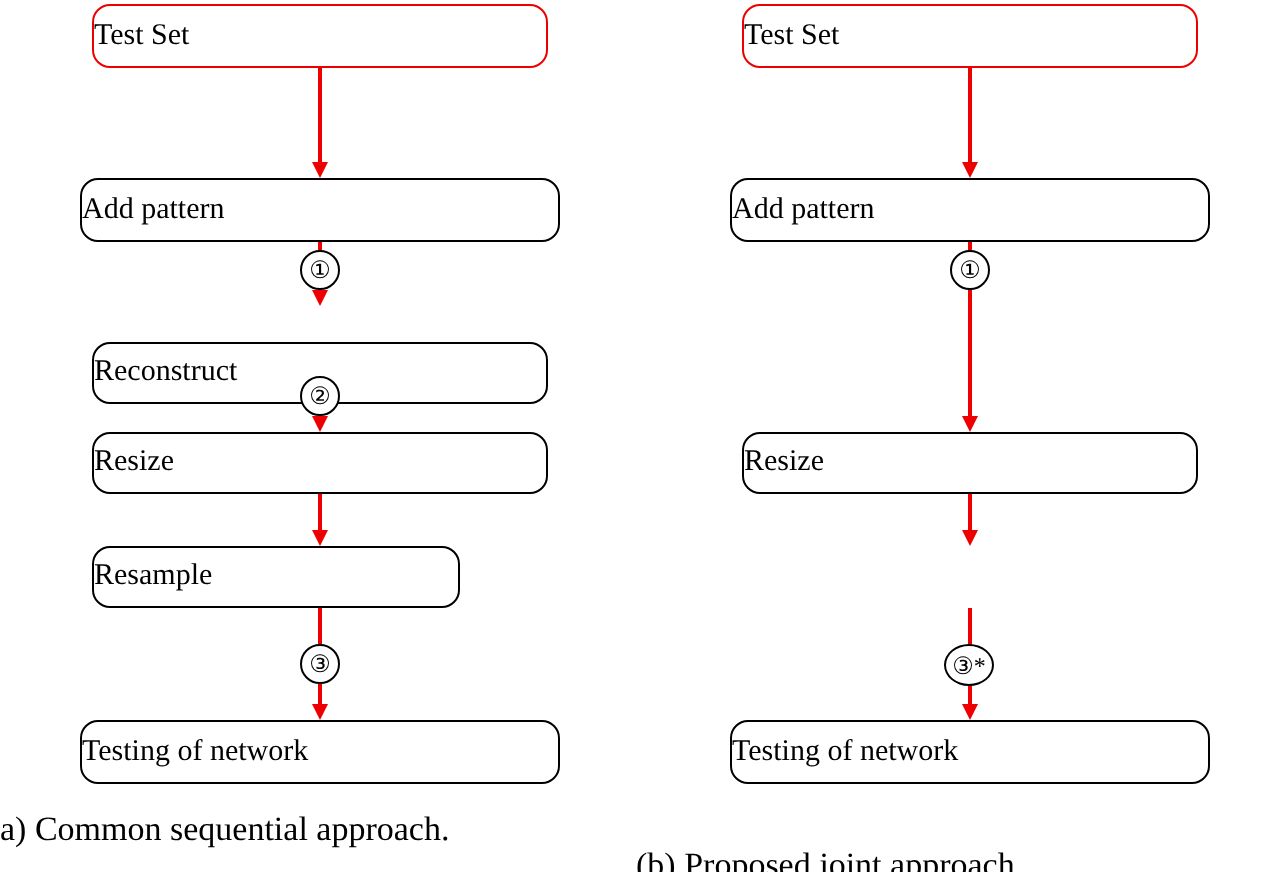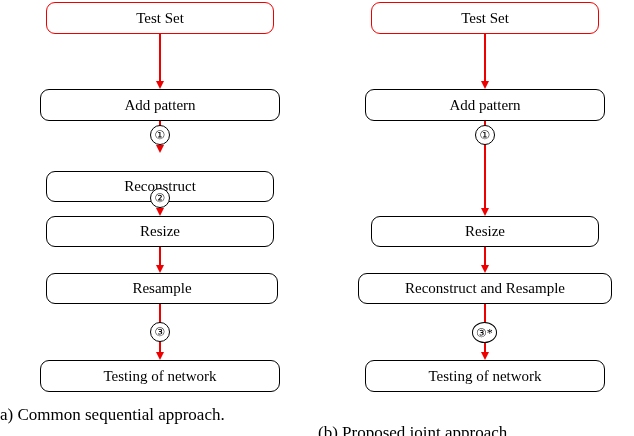--- a/index.html
+++ b/index.html
@@ -31,21 +31,20 @@
   .node {
     position: absolute;
     box-sizing: border-box;
     border: 1.4px solid #000000;
     border-radius: 9px;
     background: #ffffff;
     font-size: 15px;
     line-height: 1;
     display: flex;
     align-items: center;
-    justify-content: center;
     text-align: center;
     z-index: 3;
   }
   .node.red {
     border-color: #ee0000;
   }
 
   .arrow {
     position: absolute;
     z-index: 1;
@@ -136,21 +135,21 @@
 
     <div class="node" style="left:38px; top:216px; width:228px; height:31px;">
       <span>Resize</span>
     </div>
 
     <div class="arrow" style="left:38px; top:247px; width:228px; height:26px;">
       <div class="shaft" style="height:18px;"></div>
       <div class="head"></div>
     </div>
 
-    <div class="node" style="left:38px; top:273px; width:232px; height:31px;">
+    <div class="node" style="left:38px; top:273px; width:184px; height:31px;">
       <span>Resample</span>
     </div>
 
     <div class="arrow" style="left:38px; top:304px; width:228px; height:56px;">
       <div class="shaft" style="height:48px;"></div>
       <div class="head"></div>
     </div>
     <div class="circlenum" style="left:142px; top:322px; width:20px; height:20px;">
       <span>③</span>
     </div>
@@ -187,23 +186,20 @@
 
     <div class="node" style="left:45px; top:216px; width:228px; height:31px;">
       <span>Resize</span>
     </div>
 
     <div class="arrow" style="left:45px; top:247px; width:228px; height:26px;">
       <div class="shaft" style="height:18px;"></div>
       <div class="head"></div>
     </div>
 
-    <div class="node" style="left:32px; top:273px; width:254px; height:31px;">
-      <span>Reconstruct and Resample</span>
-    </div>
 
     <div class="arrow" style="left:32px; top:304px; width:254px; height:56px;">
       <div class="shaft" style="height:48px;"></div>
       <div class="head"></div>
     </div>
     <div class="circlenum wide" style="left:146px; top:322px; width:25px; height:21px;">
       <span>③*</span>
     </div>
 
     <div class="node" style="left:39px; top:360px; width:240px; height:32px;">

